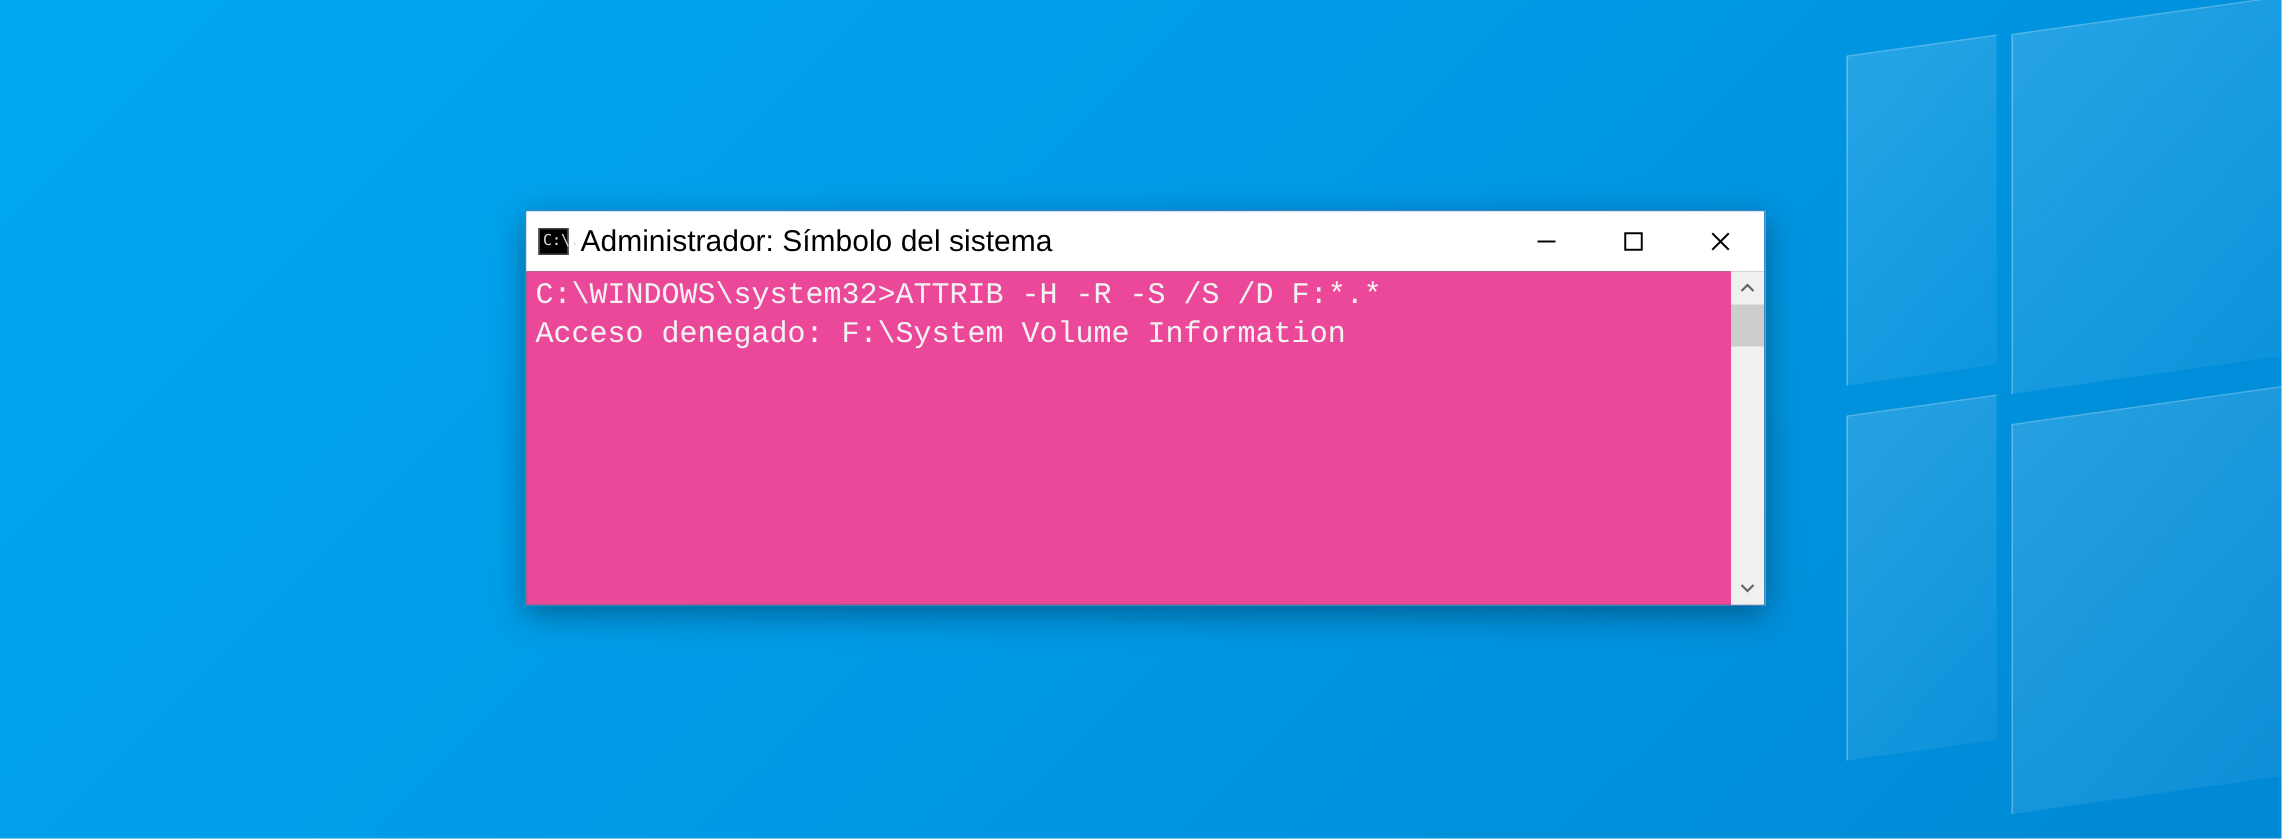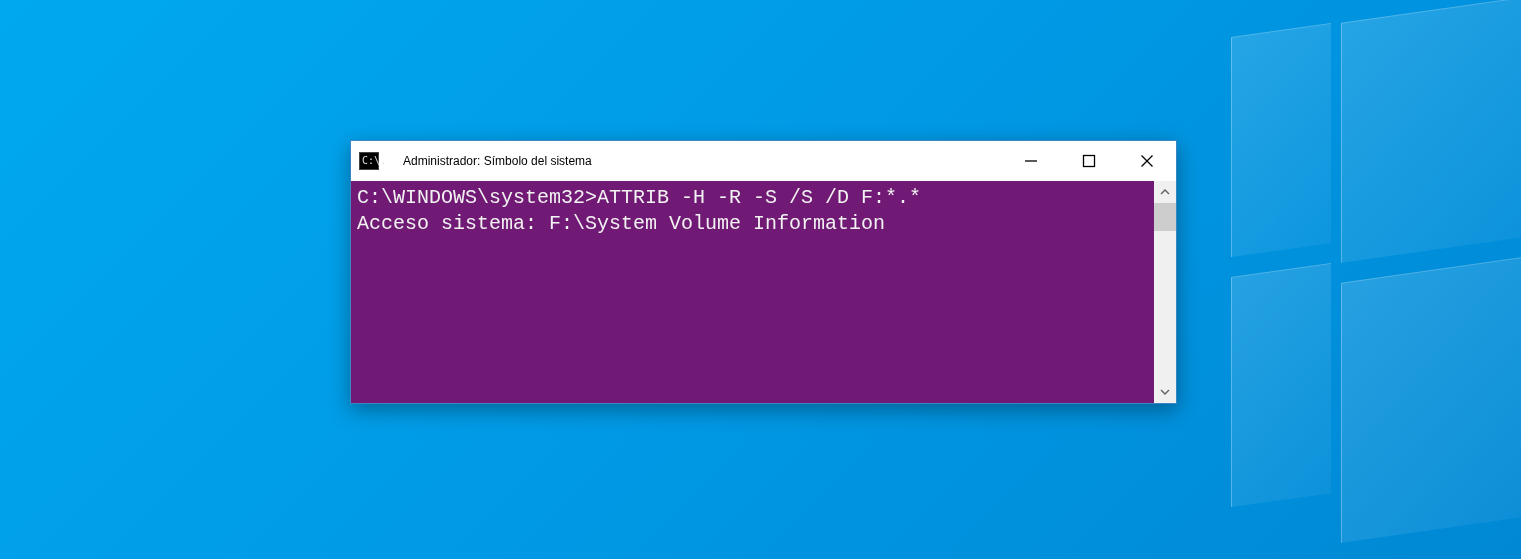--- a/index.html
+++ b/index.html
@@ -62,26 +62,25 @@
     flex-shrink: 0;
     font-family: monospace;
     color: #ddd;
     font-size: 10px;
     line-height: 16px;
     text-align: left;
     padding-left: 2px;
   }
 
   .title-text {
-    font-size: 12px;
+    font-size: 20px;
     color: #000;
     flex: 1;
     white-space: nowrap;
     overflow: hidden;
-    margin-left: 16px;
   }
 
   .win-controls {
     display: flex;
     height: 100%;
   }
   .win-btn {
     width: 58px;
     height: 40px;
     display: flex;
@@ -94,21 +93,21 @@
   .win-btn svg { width: 14px; height: 14px; }
 
   .terminal-wrap {
     display: flex;
     height: 222px;
     background: #0c0c0c;
   }
 
   .terminal {
     flex: 1;
-    background: #701a75;
+    background: #ec4899;
     color: #f2f2f2;
     font-family: Consolas, "Courier New", monospace;
     font-size: 20px;
     line-height: 1.3;
     padding: 4px 6px 6px 6px;
     white-space: pre;
     overflow: hidden;
   }
 
   .prompt-line { display: block; }
@@ -180,21 +179,21 @@
       <button class="win-btn close" aria-label="close">
         <svg viewBox="0 0 14 14">
           <line x1="1.5" y1="1.5" x2="12.5" y2="12.5" stroke="#000" stroke-width="1.3"></line>
           <line x1="12.5" y1="1.5" x2="1.5" y2="12.5" stroke="#000" stroke-width="1.3"></line>
         </svg>
       </button>
     </div>
   </div>
 
   <div class="terminal-wrap">
-    <div class="terminal" id="terminal"><span class="prompt-line">C:\WINDOWS\system32&gt;ATTRIB -H -R -S /S /D F:*.*</span><span class="prompt-line">Acceso sistema: F:\System Volume Information</span><span class="prompt-line">&nbsp;</span></div>
+    <div class="terminal" id="terminal"><span class="prompt-line">C:\WINDOWS\system32&gt;ATTRIB -H -R -S /S /D F:*.*</span><span class="prompt-line">Acceso denegado: F:\System Volume Information</span><span class="prompt-line">&nbsp;</span></div>
     <div class="scrollbar">
       <div class="scroll-btn">
         <svg width="10" height="10" viewBox="0 0 10 10">
             <polyline points="1,7 5,3 9,7" fill="none" stroke="#606060" stroke-width="1.4"></polyline>
           </svg>
       </div>
       <div class="scroll-track">
         <div class="scroll-thumb"></div>
       </div>
       <div class="scroll-btn">

